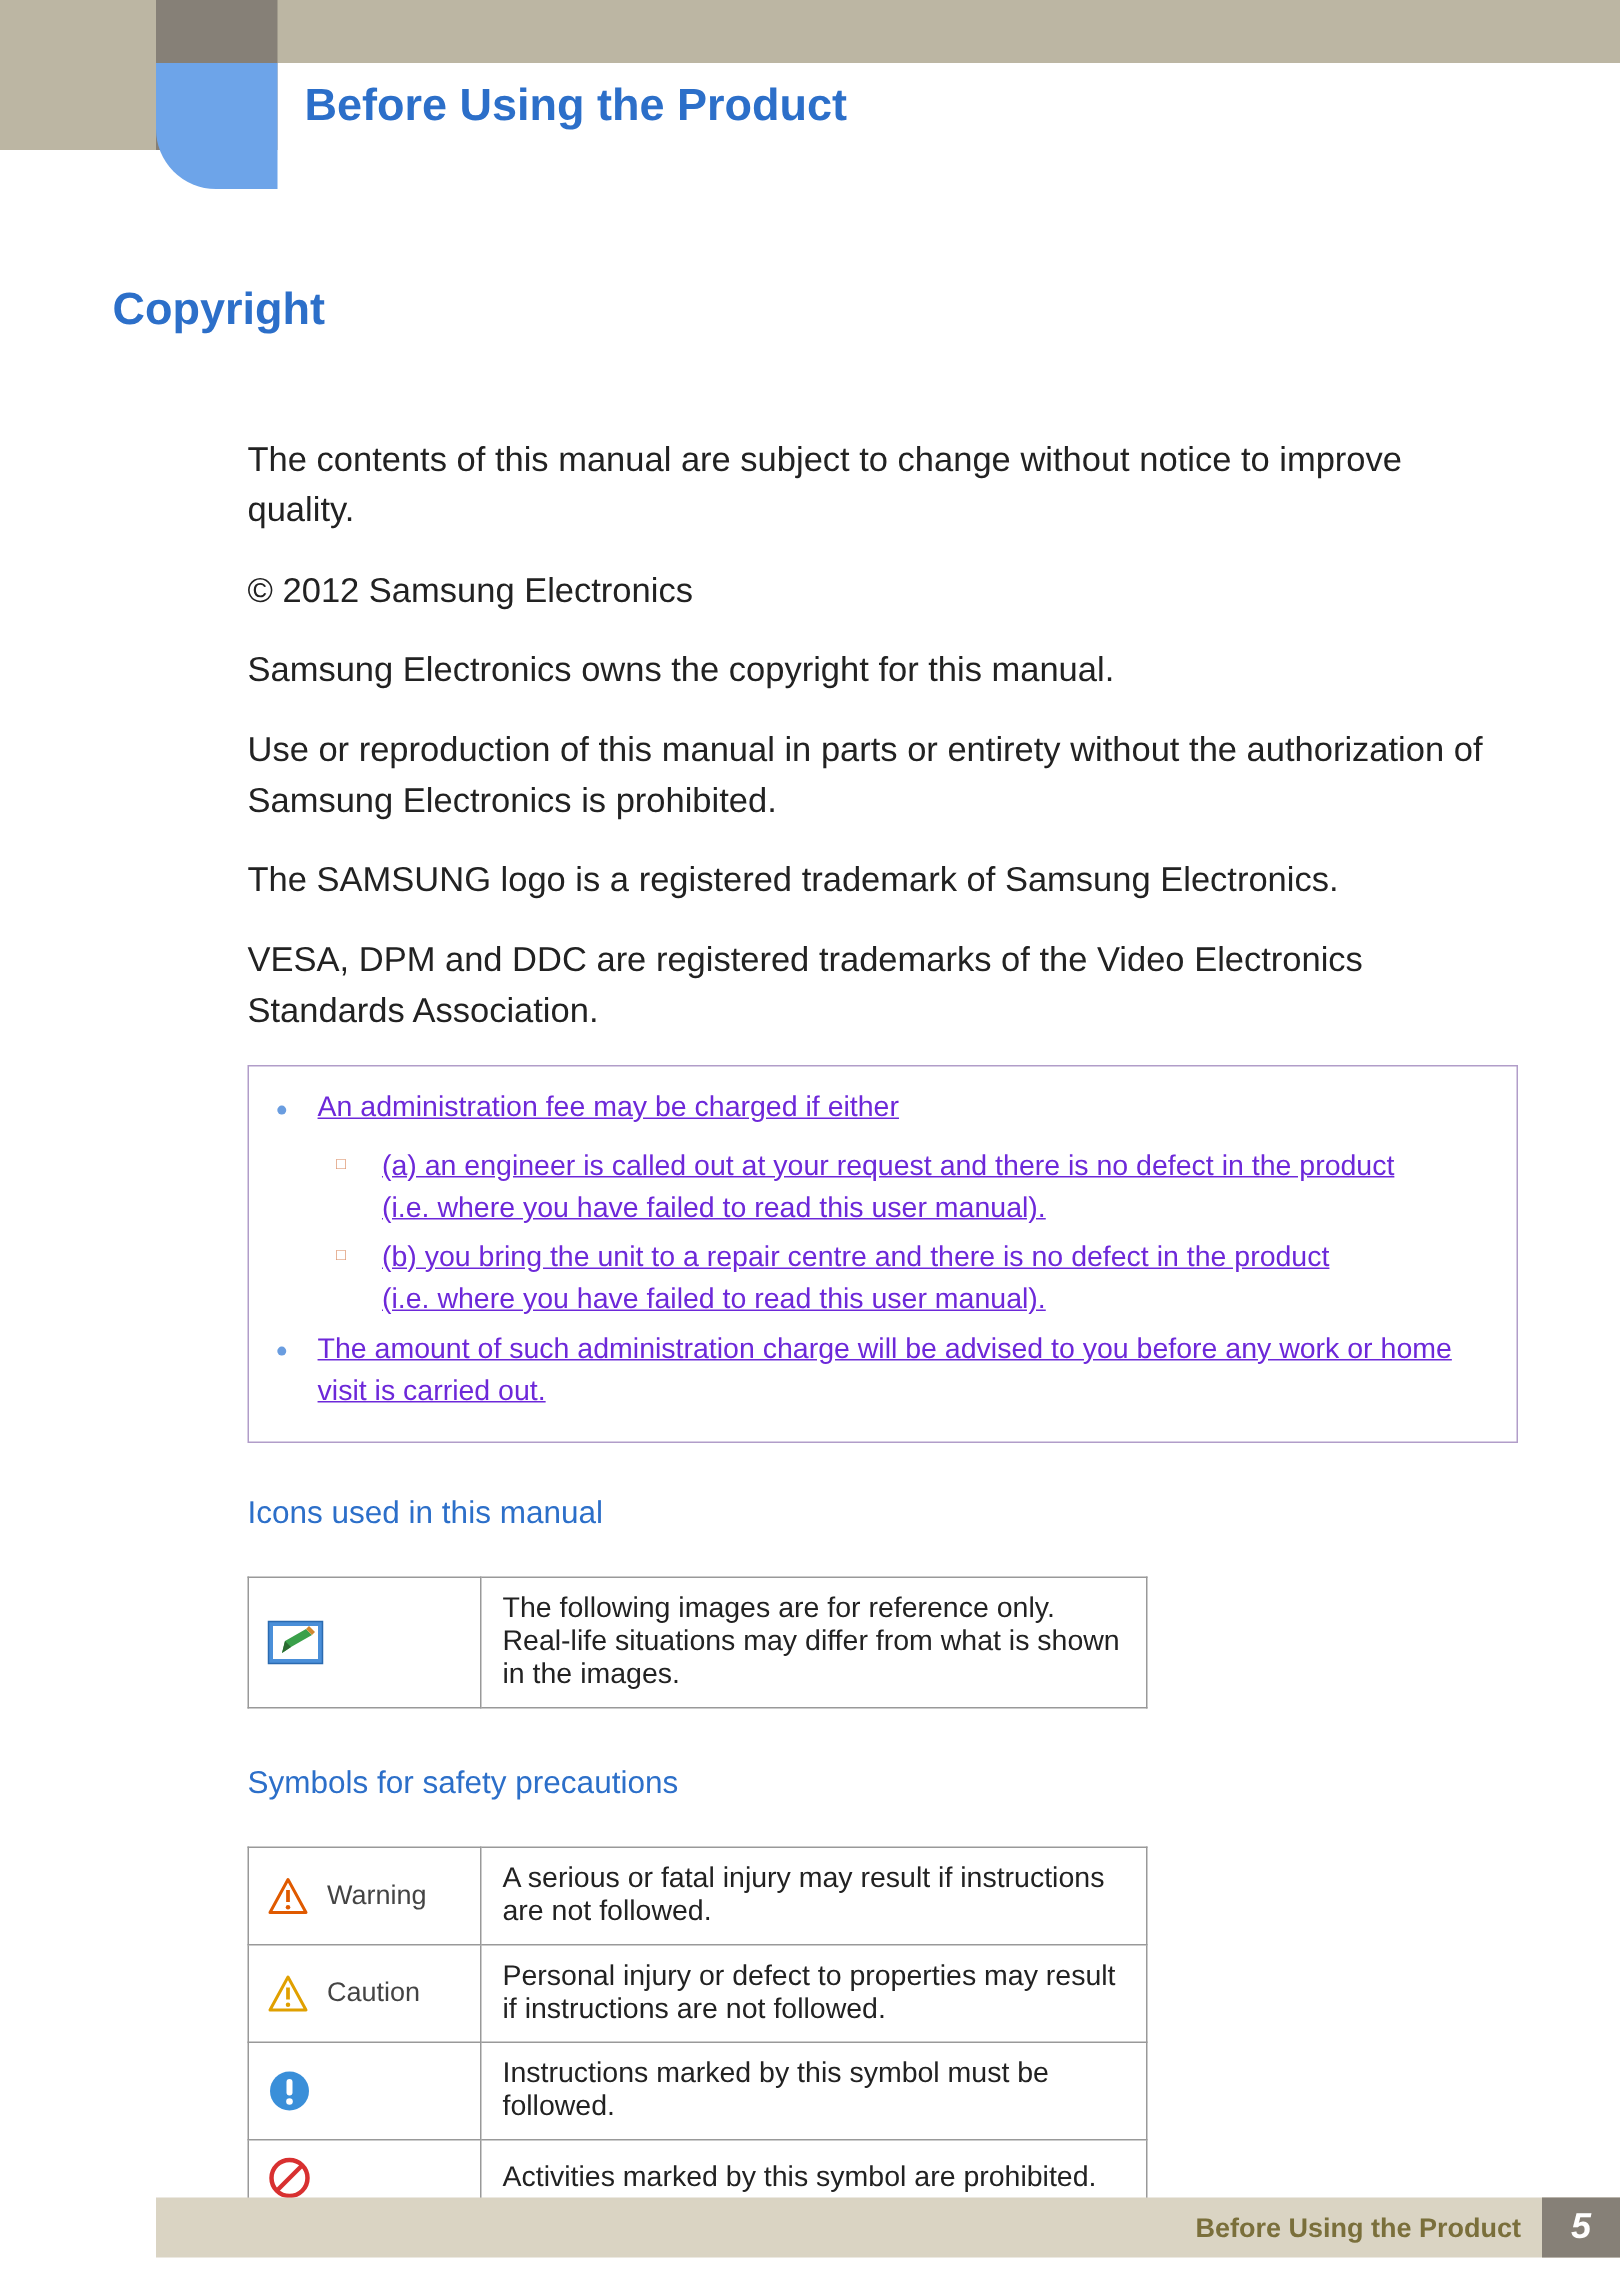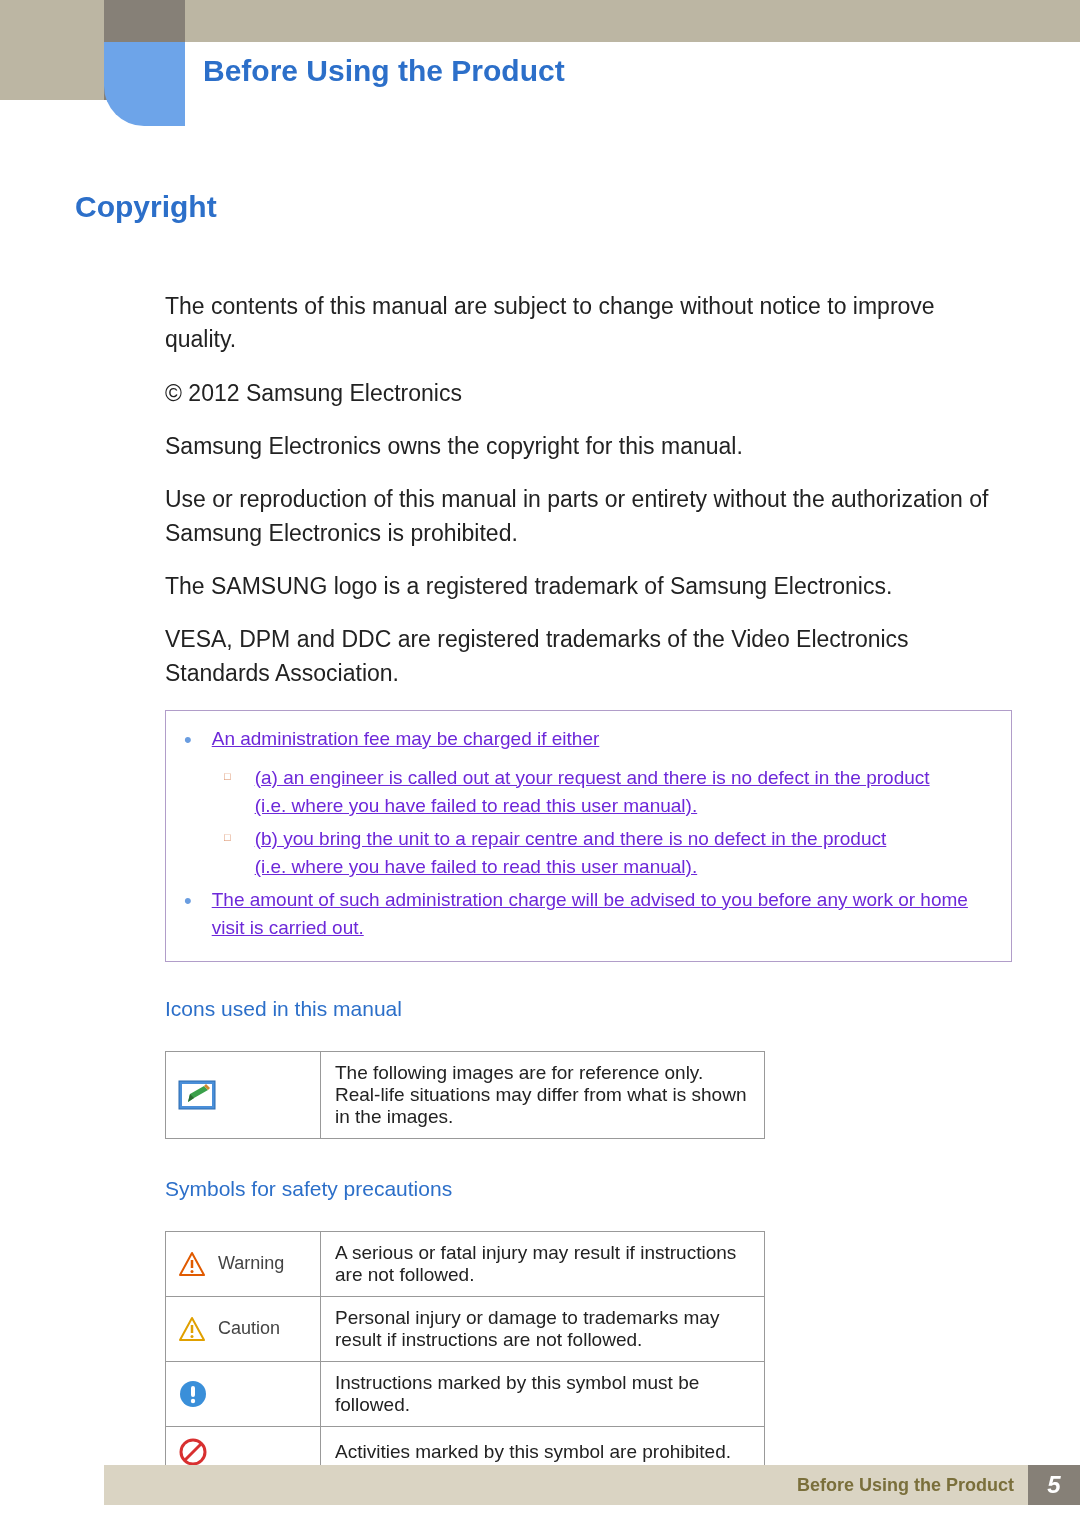--- a/index.html
+++ b/index.html
@@ -253,21 +253,21 @@
       <td class="icon-cell">
         <div class="icon-wrap">
           <svg class="icon" width="28" height="26" viewBox="0 0 28 26">
             <path d="M 14 2 L 26 24 L 2 24 Z" fill="none" stroke="#e0a000" stroke-width="2" stroke-linejoin="round"></path>
             <line x1="14" y1="9" x2="14" y2="17" stroke="#e0a000" stroke-width="2.5"></line>
             <circle cx="14" cy="20.5" r="1.5" fill="#e0a000"></circle>
           </svg>
           <span class="label-text">Caution</span>
         </div>
       </td>
-      <td>Personal injury or damage to trademarks may result if instructions are not followed.</td>
+      <td>Personal injury or defect to properties may result if instructions are not followed.</td>
     </tr>
     <tr>
       <td class="icon-cell">
         <svg class="icon" width="30" height="30" viewBox="0 0 30 30">
           <circle cx="15" cy="15" r="13" fill="#3a8fd9"></circle>
           <rect x="13" y="7" width="4" height="11" rx="2" fill="#fff"></rect>
           <circle cx="15" cy="22" r="2.2" fill="#fff"></circle>
         </svg>
       </td>
       <td>Instructions marked by this symbol must be followed.</td>

